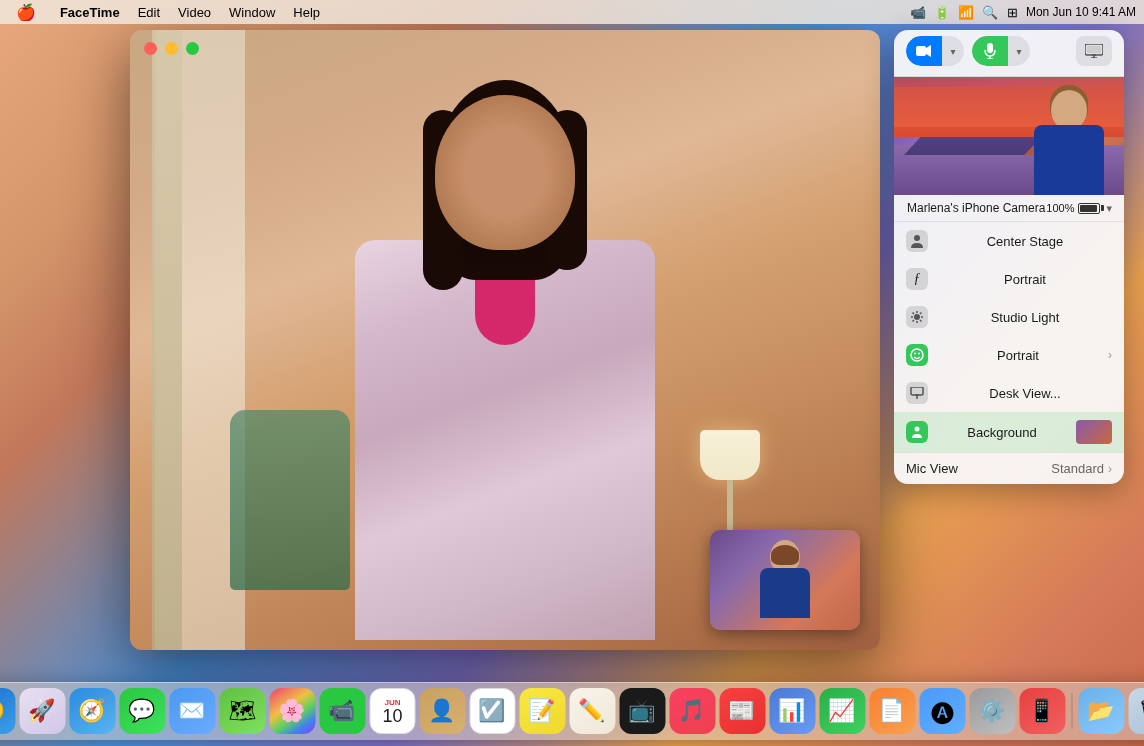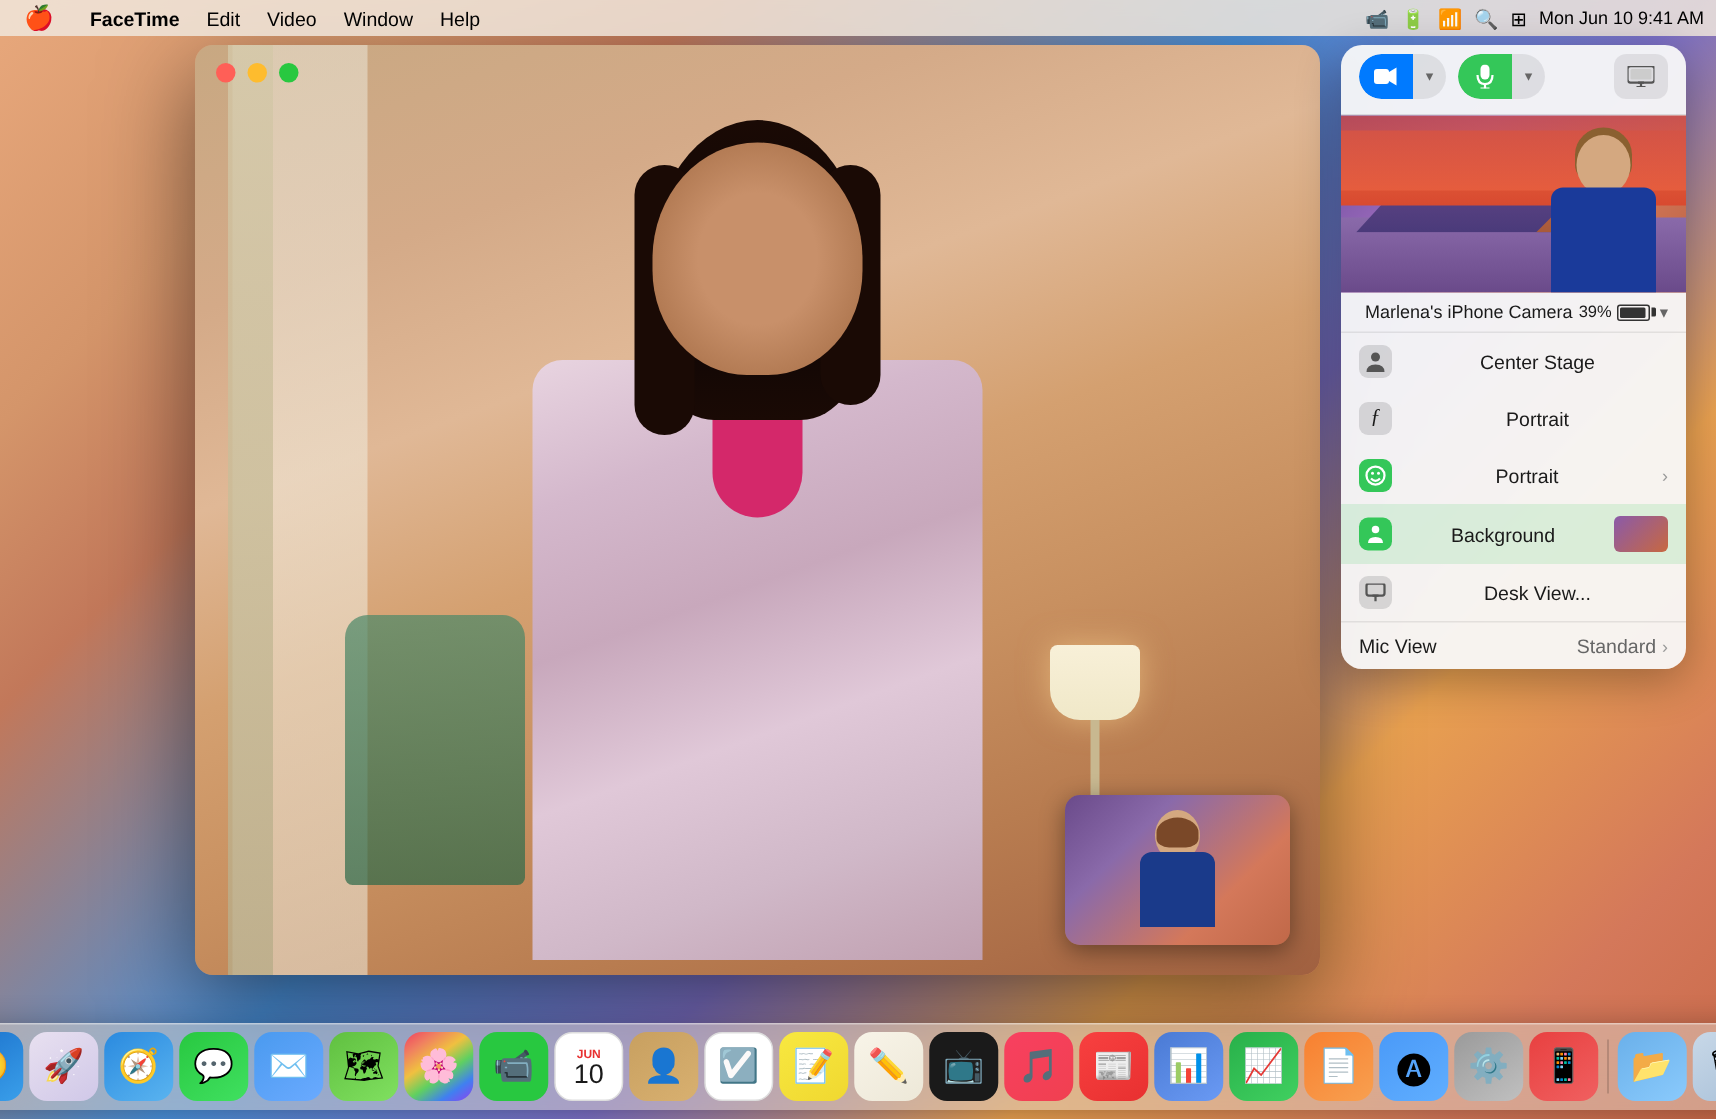--- a/index.html
+++ b/index.html
@@ -713,76 +713,92 @@
     <div class="hud-preview-person">
       <div class="hud-preview-hair"></div>
       <div class="hud-preview-head"></div>
       <div class="hud-preview-body"></div>
     </div>
   </div>
 
   <div class="hud-camera-bar">
     <span class="hud-camera-label">Marlena's iPhone Camera</span>
     <div class="hud-battery">
-      <span>39%</span>
+      <span>100%</span>
       <div class="battery-icon">
         <div class="battery-fill"></div>
       </div>
     </div>
     <span class="hud-expand">▾</span>
   </div>
 
   <div>
     <div class="hud-menu-item">
       <div class="hud-menu-icon gray">
         <svg width="14" height="14" viewBox="0 0 14 14">
           <circle cx="7" cy="4" r="3" fill="#555"></circle>
           <path d="M1 14 Q1 9 7 9 Q13 9 13 14" fill="#555"></path>
         </svg>
       </div>
       <span class="hud-menu-text">Center Stage</span>
     </div>
     <div class="hud-menu-item">
       <div class="hud-menu-icon gray" style="font-style:italic;font-size:14px;font-family:Georgia,serif;">ƒ</div>
       <span class="hud-menu-text">Portrait</span>
+    </div>
+    <div class="hud-menu-item">
+      <div class="hud-menu-icon gray">
+        <svg width="14" height="14" viewBox="0 0 14 14">
+          <circle cx="7" cy="7" r="3" fill="#555"></circle>
+          <line x1="7" y1="1" x2="7" y2="3" stroke="#555" stroke-width="1.5"></line>
+          <line x1="7" y1="11" x2="7" y2="13" stroke="#555" stroke-width="1.5"></line>
+          <line x1="1" y1="7" x2="3" y2="7" stroke="#555" stroke-width="1.5"></line>
+          <line x1="11" y1="7" x2="13" y2="7" stroke="#555" stroke-width="1.5"></line>
+          <line x1="2.5" y1="2.5" x2="4" y2="4" stroke="#555" stroke-width="1.5"></line>
+          <line x1="10" y1="10" x2="11.5" y2="11.5" stroke="#555" stroke-width="1.5"></line>
+          <line x1="11.5" y1="2.5" x2="10" y2="4" stroke="#555" stroke-width="1.5"></line>
+          <line x1="4" y1="10" x2="2.5" y2="11.5" stroke="#555" stroke-width="1.5"></line>
+        </svg>
+      </div>
+      <span class="hud-menu-text">Studio Light</span>
     </div>
     <div class="hud-menu-item">
       <div class="hud-menu-icon green">
         <svg width="14" height="14" viewBox="0 0 14 14">
           <circle cx="7" cy="7" r="6" fill="none" stroke="white" stroke-width="1.5"></circle>
           <circle cx="5" cy="5.5" r="1" fill="white"></circle>
           <circle cx="9" cy="5.5" r="1" fill="white"></circle>
           <path d="M4 9 Q7 12 10 9" stroke="white" stroke-width="1.5" fill="none"></path>
         </svg>
       </div>
       <span class="hud-menu-text">Portrait</span>
       <span class="hud-menu-chevron">›</span>
     </div>
-    <div class="hud-menu-item active">
-      <div class="hud-menu-icon green">
-        <svg width="14" height="14" viewBox="0 0 14 14">
-          <circle cx="7" cy="4" r="2.5" fill="white"></circle>
-          <path d="M2 13 Q2 9 7 9 Q12 9 12 13" fill="white"></path>
-        </svg>
-      </div>
-      <span class="hud-menu-text">Background</span>
-      <div class="hud-menu-thumbnail">
-        <div style="width:100%;height:100%;background:linear-gradient(135deg,#8a5aaa 0%,#c86840 100%);"></div>
-      </div>
-    </div>
     <div class="hud-menu-item">
       <div class="hud-menu-icon gray">
         <svg width="14" height="12" viewBox="0 0 14 12">
           <rect x="1" y="0" width="12" height="8" rx="1.5" fill="none" stroke="#555" stroke-width="1.5"></rect>
           <line x1="5" y1="8" x2="9" y2="8" stroke="#555" stroke-width="1.5"></line>
           <line x1="7" y1="8" x2="7" y2="12" stroke="#555" stroke-width="1.5"></line>
         </svg>
       </div>
       <span class="hud-menu-text">Desk View...</span>
     </div>
+    <div class="hud-menu-item active">
+      <div class="hud-menu-icon green">
+        <svg width="14" height="14" viewBox="0 0 14 14">
+          <circle cx="7" cy="4" r="2.5" fill="white"></circle>
+          <path d="M2 13 Q2 9 7 9 Q12 9 12 13" fill="white"></path>
+        </svg>
+      </div>
+      <span class="hud-menu-text">Background</span>
+      <div class="hud-menu-thumbnail">
+        <div style="width:100%;height:100%;background:linear-gradient(135deg,#8a5aaa 0%,#c86840 100%);"></div>
+      </div>
+    </div>
   </div>
 
   <div class="hud-mic-mode">
     <span class="hud-mic-mode-label">Mic View</span>
     <span class="hud-mic-mode-value">Standard</span>
     <span class="hud-mic-mode-chevron">›</span>
   </div>
 </div>
 
 <div class="dock">

